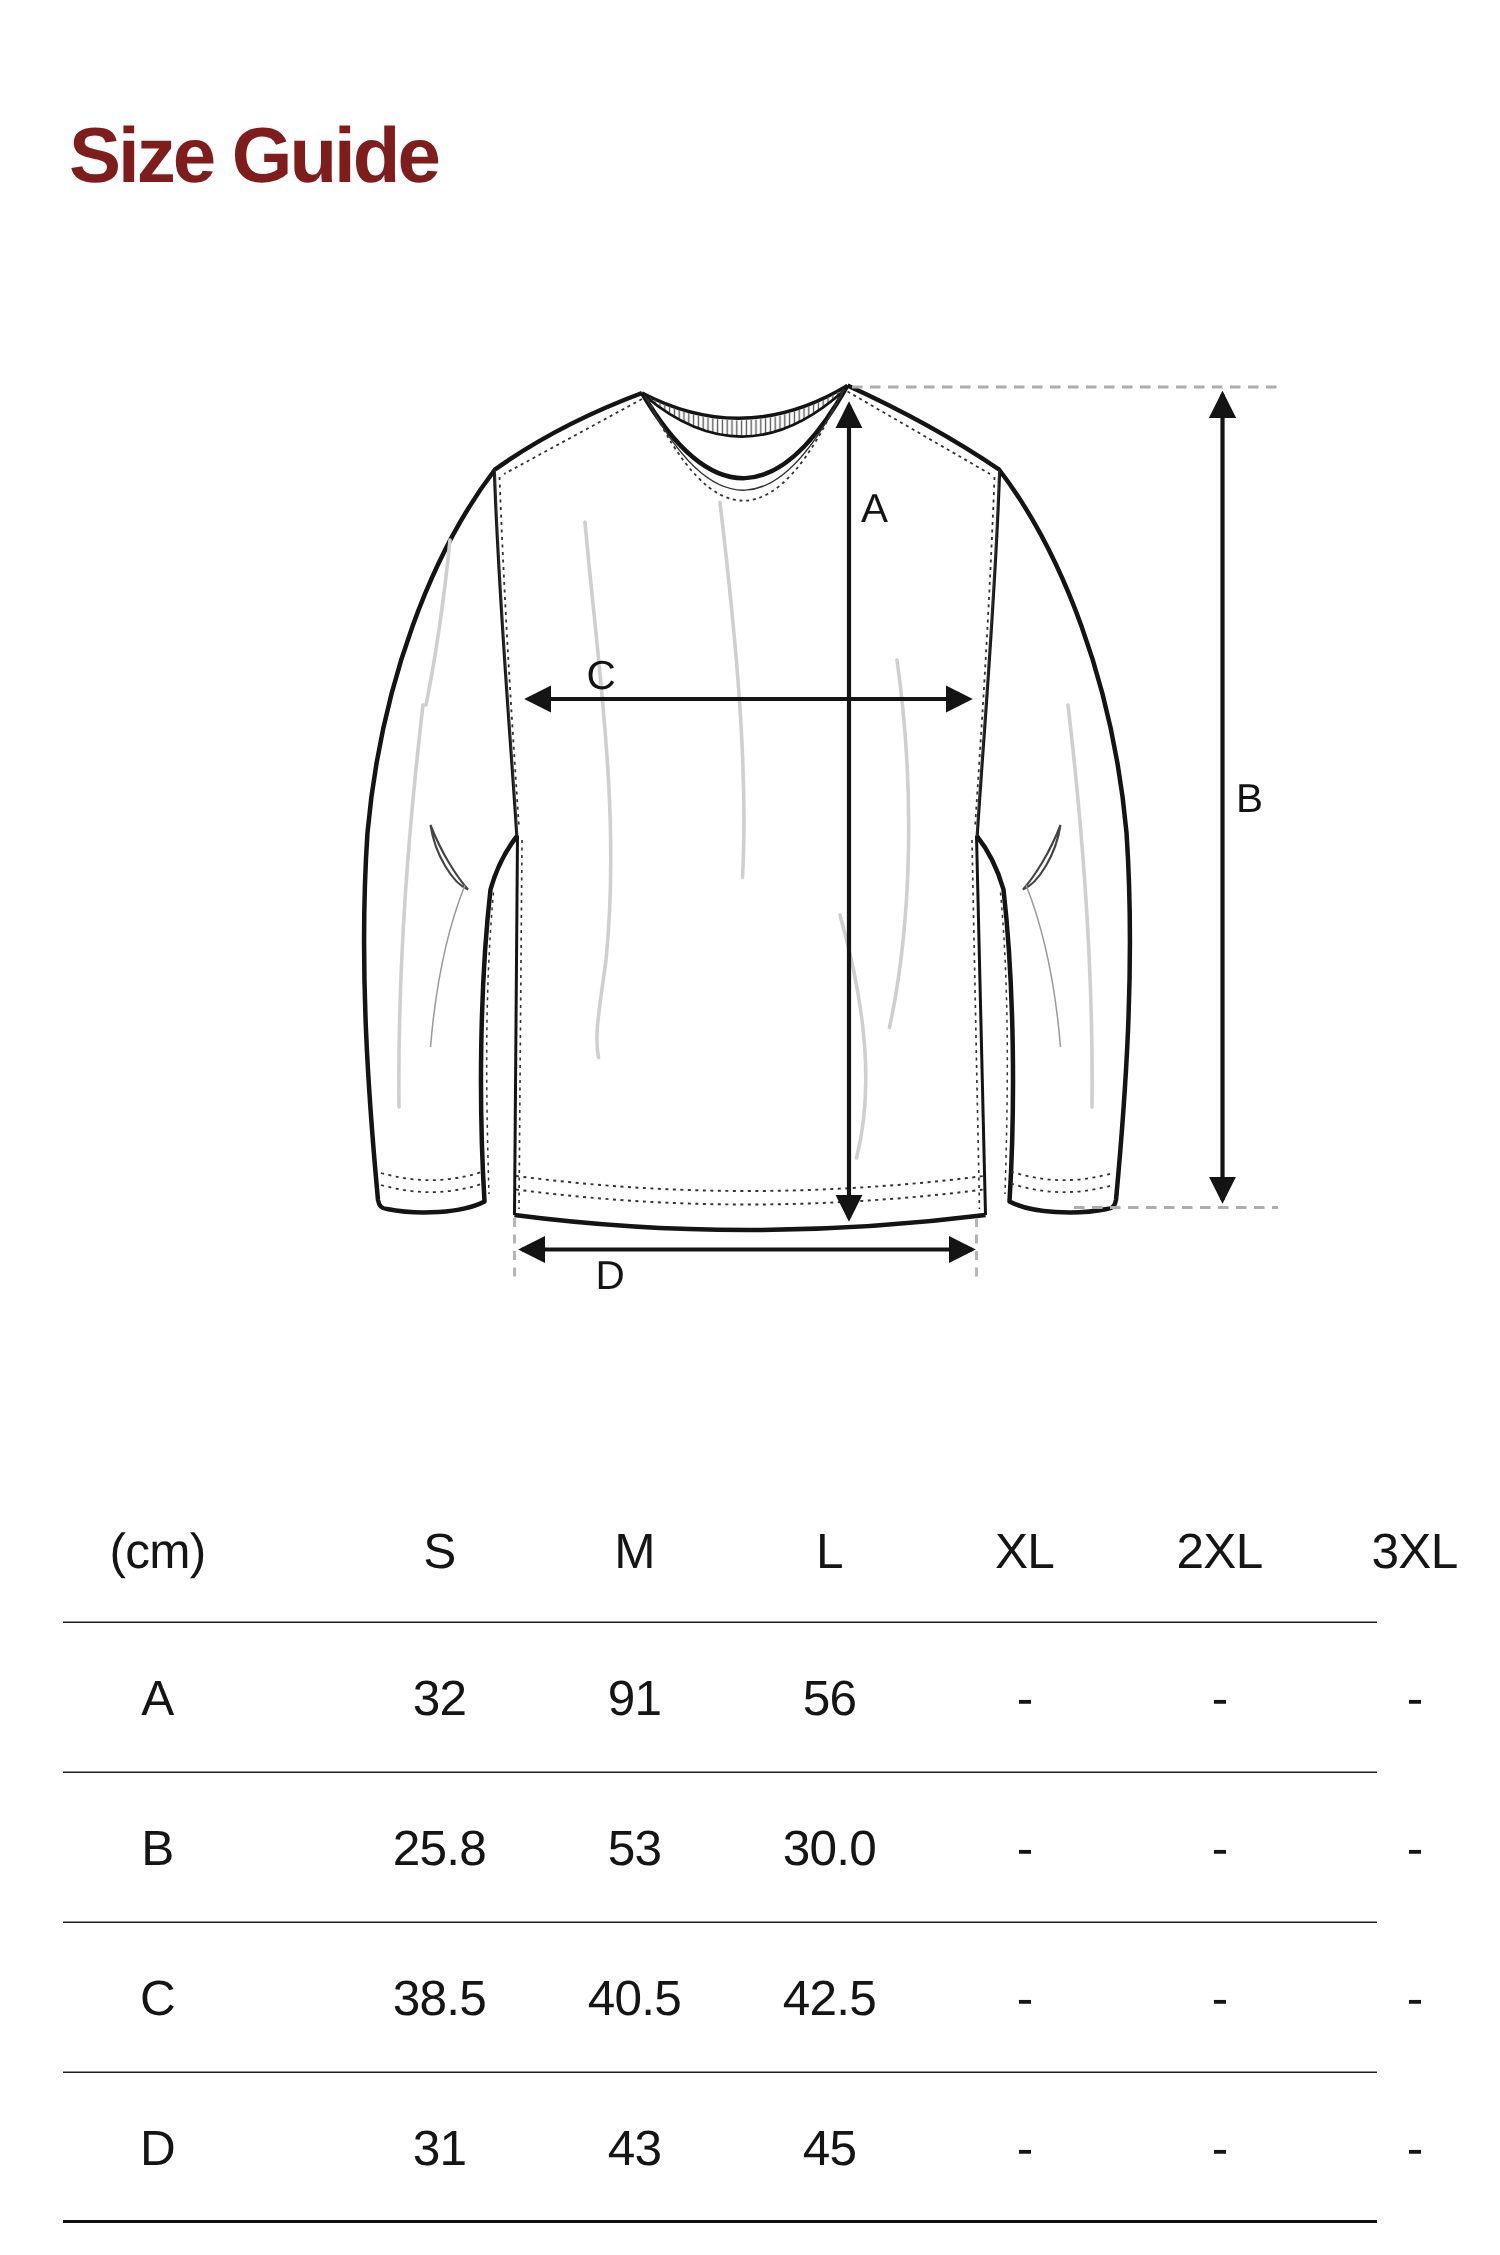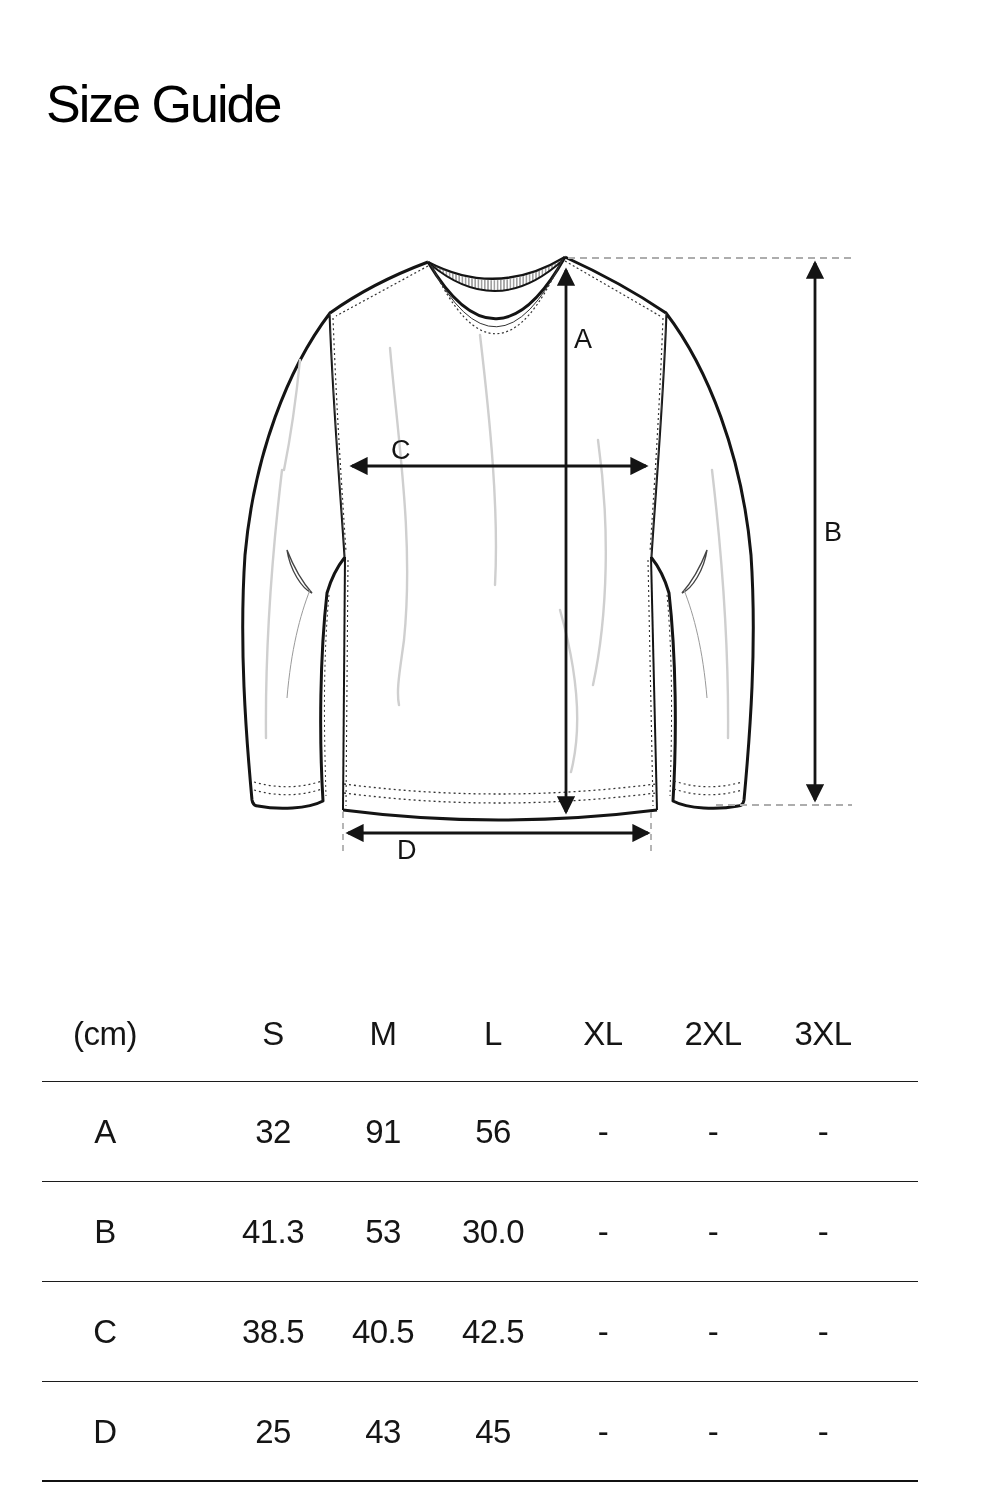--- a/index.html
+++ b/index.html
@@ -9,41 +9,42 @@
     font-family:"Liberation Sans", sans-serif;
     color:#111;
     position:relative;
     overflow:hidden;
   }
   .page-title {
     position:absolute;
     left:46px; top:78px;
     margin:0;
     font-size:52px;
-    font-weight:400;
+    font-weight:700;
     letter-spacing:-2px;
     line-height:1;
-    color:#000000;
+    color:#7f1d1d;
   }
   .diagram-wrap {
     position:absolute; left:0; top:0;
     width:1000px; height:980px;
   }
   .size-table {
     position:absolute;
     left:42px; top:985px;
     width:876px;
   }
   .trow {
     display:grid;
     grid-template-columns:176px repeat(6, 110px);
     align-items:center;
     height:100px;
     box-sizing:border-box;
     border-bottom:1px solid #1c1c1c;
+    gap:20px;
   }
   .trow.header { height:97px; }
   .trow.last { border-bottom:2px solid #111; }
   .cell {
     text-align:center;
     font-size:33px;
     letter-spacing:-0.5px;
     color:#151515;
     line-height:1;
   }
@@ -155,40 +156,40 @@
     <div class="cell">32</div>
     <div class="cell">91</div>
     <div class="cell">56</div>
     <div class="cell">-</div>
     <div class="cell">-</div>
     <div class="cell">-</div>
   </div>
 
   <div class="trow">
     <div class="cell label-col">B</div>
-    <div class="cell">41.3</div>
+    <div class="cell">25.8</div>
     <div class="cell">53</div>
     <div class="cell">30.0</div>
     <div class="cell">-</div>
     <div class="cell">-</div>
     <div class="cell">-</div>
   </div>
 
   <div class="trow">
     <div class="cell label-col">C</div>
     <div class="cell">38.5</div>
     <div class="cell">40.5</div>
     <div class="cell">42.5</div>
     <div class="cell">-</div>
     <div class="cell">-</div>
     <div class="cell">-</div>
   </div>
 
   <div class="trow last">
     <div class="cell label-col">D</div>
-    <div class="cell">25</div>
+    <div class="cell">31</div>
     <div class="cell">43</div>
     <div class="cell">45</div>
     <div class="cell">-</div>
     <div class="cell">-</div>
     <div class="cell">-</div>
   </div>
 </div>
 
 </body></html>

